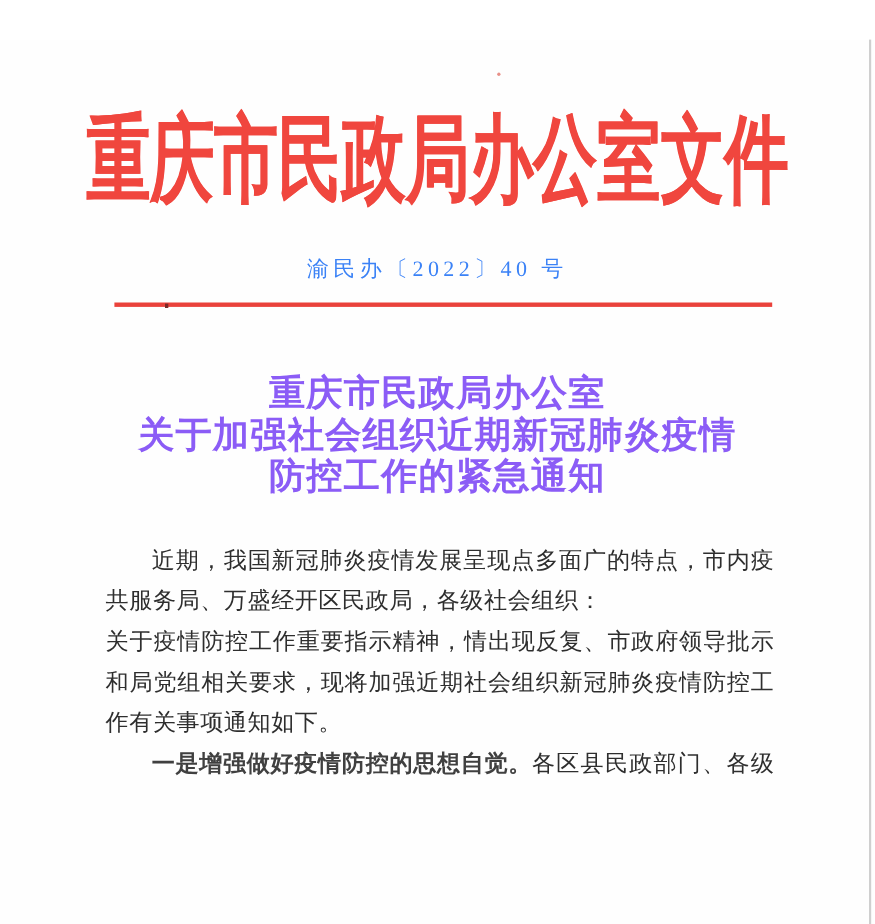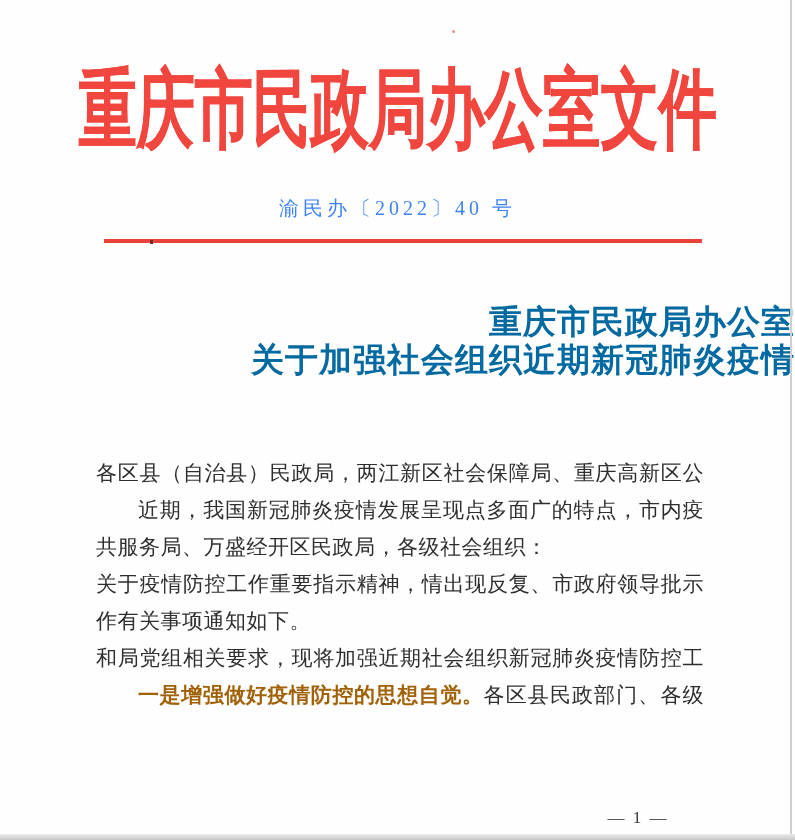--- a/index.html
+++ b/index.html
@@ -3,21 +3,21 @@
 <meta charset="utf-8">
 <style>
   html, body { margin: 0; padding: 0; }
   body {
     width: 795px; height: 840px;
     background: #ffffff;
     overflow: hidden;
     font-family: "Liberation Serif", "DejaVu Serif", serif;
     position: relative;
   }
-  .page { position: absolute; inset: 0; background: #fefefe; }
+  .page { position: absolute; inset: 0; background: #fefefe; margin-top: 36px; }
 
   
   .org-header {
     position: absolute; top: 62px; left: 0; right: 0; height: 96px;
     display: flex; align-items: center; justify-content: center;
   }
   .org-header span {
     font-size: 58px; font-weight: 700; color: #f0463e;
     letter-spacing: 0px; white-space: nowrap;
     transform: scaleY(1.5); transform-origin: center;
@@ -41,37 +41,37 @@
     background: #7a2a28;
   }
   .red-speck {
     position: absolute; top: 30px; left: 452px; width: 3px; height: 3px;
     background: #e89088; border-radius: 50%;
   }
 
   
   .doc-title {
     position: absolute; top: 303px; left: 0; right: 0;
-    text-align: right; color: #0369a1;
+    text-align: center; color: #8b5cf6;
     font-size: 33px; font-weight: 700; line-height: 38px;
     letter-spacing: 1px;
   }
 
   
   .body-text {
     position: absolute; top: 455px; left: 96px; width: 608px;
     font-size: 21px; line-height: 37px; color: #2e2e2e;
     letter-spacing: 0.5px;
   }
   .line { white-space: nowrap; }
   .line.justify { text-align: justify; text-align-last: justify; white-space: normal; }
   .line.indent { text-indent: 2em; }
   .bold-seg {
-    font-family: Liberation Mono, monospace;
-    font-weight: 700; color: #a16207; letter-spacing: 0;
+    font-family: Liberation Sans, sans-serif;
+    font-weight: 700; color: #404040; letter-spacing: 0;
   }
 
   
   .page-number {
     position: absolute; top: 808px; left: 588px; width: 100px;
     text-align: center; font-size: 17px; color: #3a3a3a;
     letter-spacing: 2px;
   }
 
   
@@ -96,29 +96,29 @@
   </div>
 
   <div class="doc-number">渝民办〔2022〕40 号</div>
 
   <div class="red-rule"></div>
   <div class="rule-speck"></div>
 
   <div class="doc-title">
     <div>重庆市民政局办公室</div>
     <div>关于加强社会组织近期新冠肺炎疫情</div>
+    <div>防控工作的紧急通知</div>
   </div>
 
   <div class="body-text">
-    <div class="line justify">各区县（自治县）民政局，两江新区社会保障局、重庆高新区公</div>
     <div class="line indent justify">近期，我国新冠肺炎疫情发展呈现点多面广的特点，市内疫</div>
     <div class="line">共服务局、万盛经开区民政局，各级社会组织：</div>
     <div class="line justify">关于疫情防控工作重要指示精神，情出现反复、市政府领导批示</div>
+    <div class="line justify">和局党组相关要求，现将加强近期社会组织新冠肺炎疫情防控工</div>
     <div class="line">作有关事项通知如下。</div>
-    <div class="line justify">和局党组相关要求，现将加强近期社会组织新冠肺炎疫情防控工</div>
     <div class="line indent justify">
       <span class="bold-seg">一是增强做好疫情防控的思想自觉。</span><span>各区县民政部门、各级</span>
     </div>
   </div>
 
   <div class="page-number">— 1 —</div>
 
   <div class="scan-edge-right"></div>
   <div class="scan-edge-bottom"></div>
 </div>

